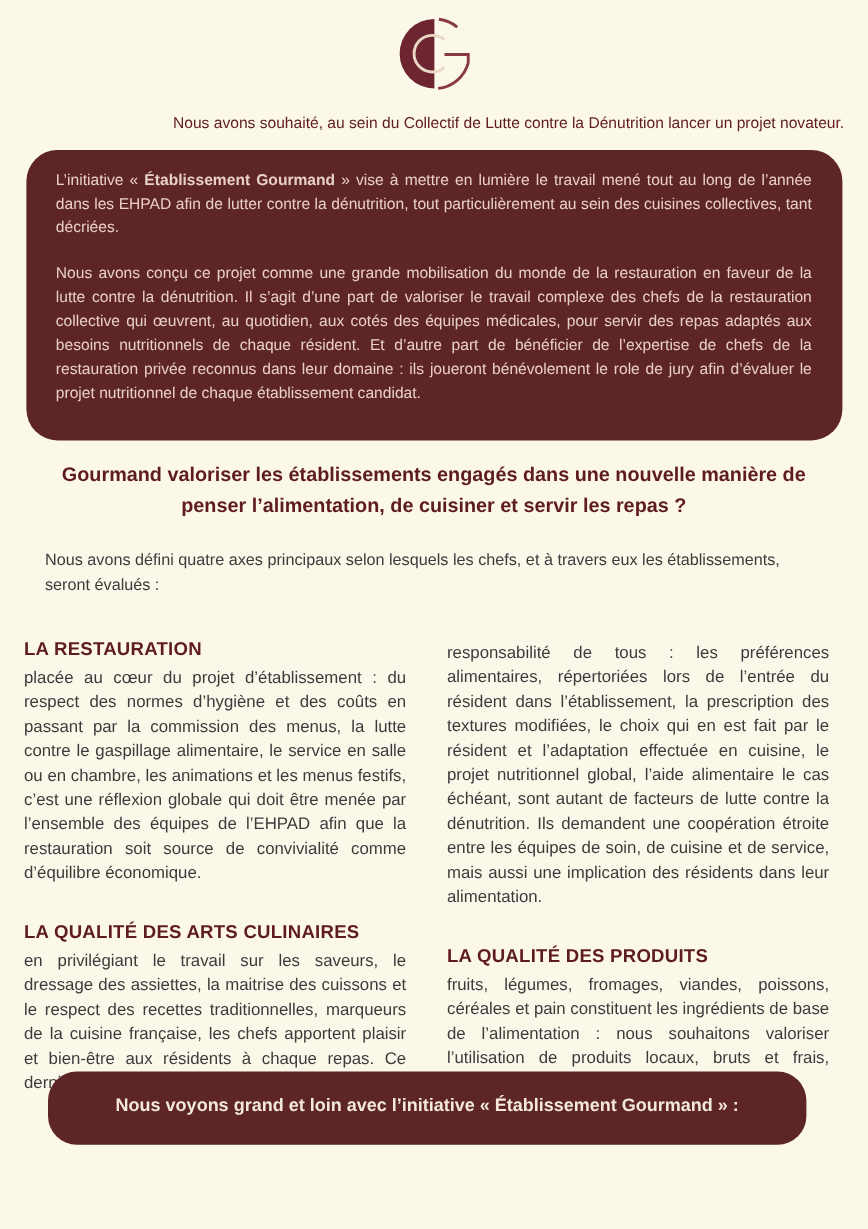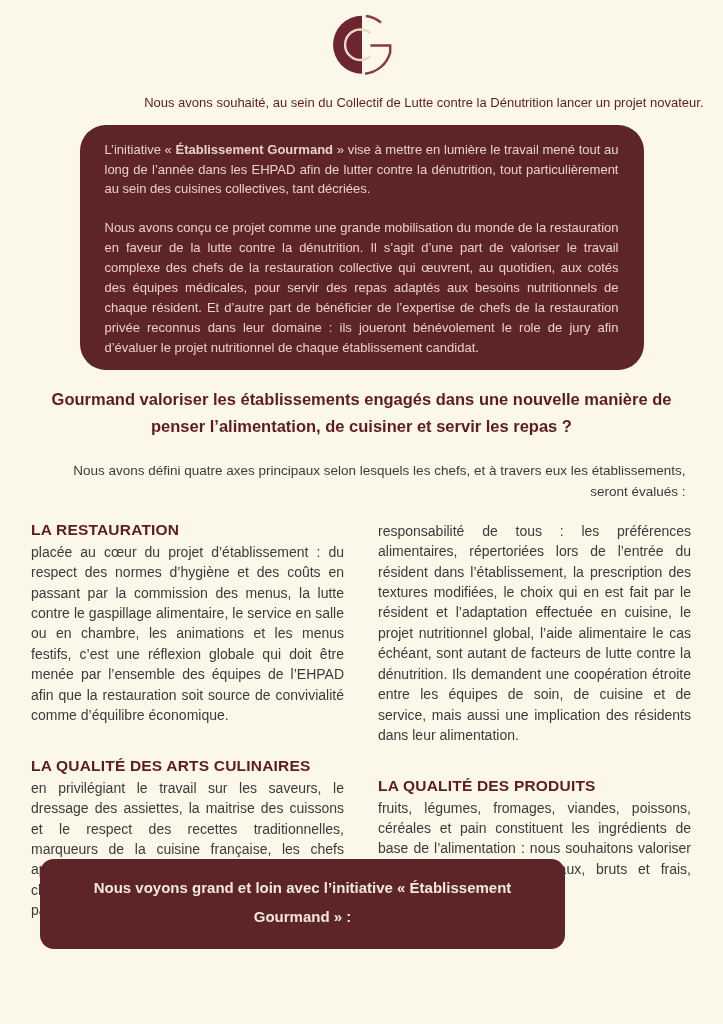--- a/index.html
+++ b/index.html
@@ -36,77 +36,77 @@
   .main-title{
     width:684px;
     margin:11px auto 0;
     text-align:right;
     color:var(--heading);
     font-size:13px;
     font-weight:normal;
     line-height:1.67;
   }
   .highlight-box{
-    width:564px;
+    width:680px;
     margin:11px auto 16px;
     background:var(--maroon);
     border-radius:26px;
-    padding:15px 25px 13px;
+    padding:15px 25px 29px;
     color:var(--box_text);
     font-size:13px;
     line-height:1.53;
     text-align:justify;
   }
   .highlight-box p{margin:0;}
   .highlight-box p + p{margin-top:19px;}
   .highlight-box .bold{font-weight:bold;}
   .sub-title{
     width:668px;
     margin:15px auto 0;
     text-align:center;
     color:var(--heading);
     font-size:16.5px;
     font-weight:bold;
     line-height:1.62;
   }
   .axes-intro{
     width:648px;
-    margin:21px auto 0;
-    text-align:right;
+    margin:21px auto 16px;
+    text-align:left;
     color:var(--body_text);
     font-size:13.5px;
     line-height:1.55;
   }
   .columns{
     display:grid;
     grid-template-columns:1fr 1fr;
     column-gap:34px;
-    padding:18px 32px 0 31px;
+    padding:18px 32px 0 20px;
   }
   .axis-section{margin-bottom:31px;}
   .axis-section h3{
     margin:0 0 3px 0;
     color:var(--heading);
     font-size:15.5px;
     font-weight:bold;
     letter-spacing:.2px;
   }
   .axis-section .body{
     color:var(--body_text);
     font-size:14px;
     line-height:1.46;
     text-align:justify;
   }
   .footer-box{
     position:absolute;
     left:40px;
-    top:859px;
-    width:525px;
+    top:893px;
+    width:632px;
     background:var(--maroon);
-    border-radius:14px;
+    border-radius:24px;
     padding:15px 34px 17px;
     text-align:center;
     color:var(--footer_text);
     font-weight:bold;
     font-size:15px;
     line-height:1.93;
   }
   .footer-box p{margin:0;}
 </style>
 </head>

